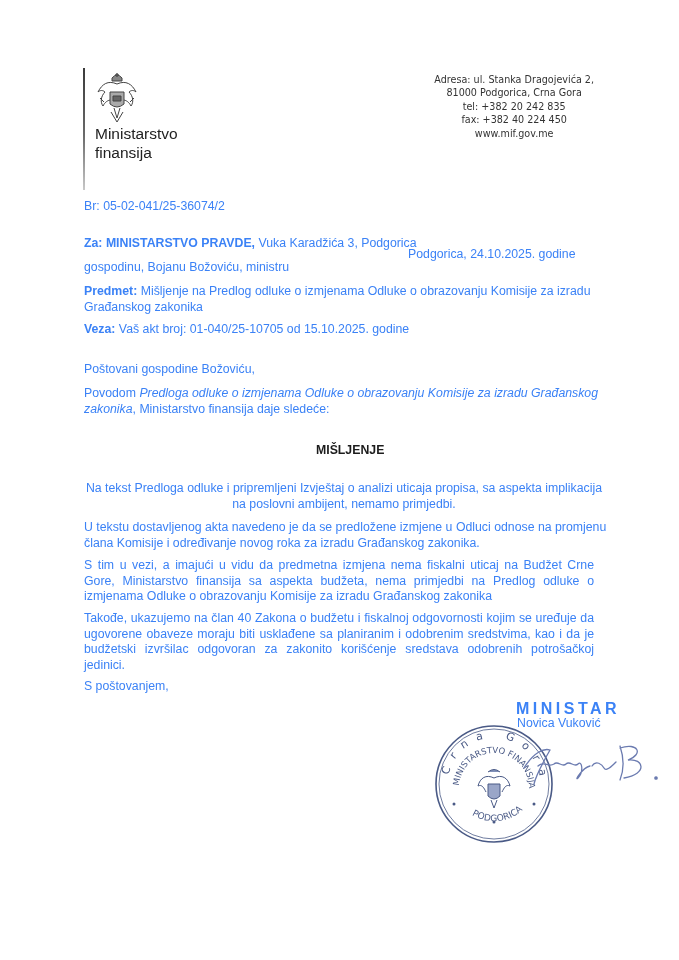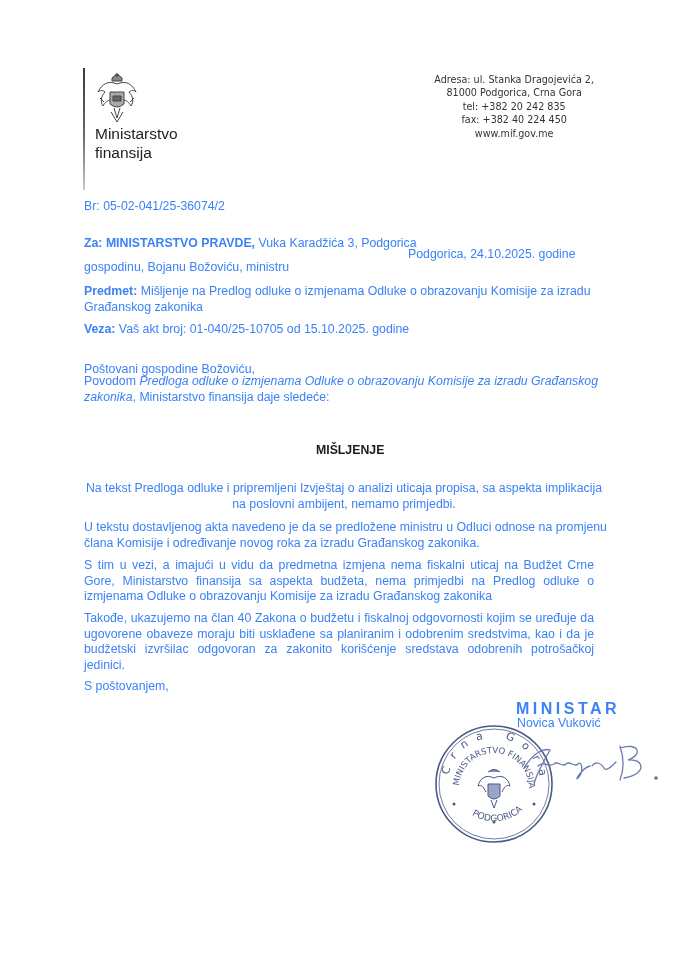--- a/index.html
+++ b/index.html
@@ -66,28 +66,28 @@
 <div class="abs text" style="left:84px; top:284px; width:520px;">
   <span class="bold">Predmet:</span><span> Mišljenje na Predlog odluke o izmjenama Odluke o obrazovanju Komisije za izradu Građanskog zakonika</span>
 </div>
 
 <div class="abs text" style="left:84px; top:322px;">
   <span class="bold">Veza:</span><span> Vaš akt broj: 01-040/25-10705 od 15.10.2025. godine</span>
 </div>
 
 <div class="abs text" style="left:84px; top:362px;">Poštovani gospodine Božoviću,</div>
 
-<div class="abs text" style="left:84px; top:374px; width:520px;">
+<div class="abs text" style="left:84px; top:386px; width:520px;">
   <span>Povodom </span><span class="ital">Predloga odluke o izmjenama Odluke o obrazovanju Komisije za izradu Građanskog zakonika</span><span>, Ministarstvo finansija daje sledeće:</span>
 </div>
 
 <div class="abs heading" style="left:292px; top:443px;padding-left:24px;">MIŠLJENJE</div>
 
 <div class="abs text" style="left:84px; top:481px; width:520px;text-align:center;">Na tekst Predloga odluke i pripremljeni Izvještaj o analizi uticaja propisa, sa aspekta implikacija na poslovni ambijent, nemamo primjedbi.</div>
-<div class="abs text" style="left:84px; top:520px; width:525px;">U tekstu dostavljenog akta navedeno je da se predložene ministru u Odluci odnose na promjenu člana Komisije i određivanje novog roka za izradu Građanskog zakonika.</div>
+<div class="abs text" style="left:84px; top:520px; width:525px;">U tekstu dostavljenog akta navedeno je da se predložene izmjene u Odluci odnose na promjenu člana Komisije i određivanje novog roka za izradu Građanskog zakonika.</div>
 <div class="abs text justify" style="left:84px; top:558px; width:510px;">S  tim u vezi, a imajući u vidu da predmetna izmjena nema fiskalni uticaj na Budžet Crne Gore, Ministarstvo finansija sa aspekta budžeta, nema primjedbi na Predlog odluke o izmjenama Odluke o obrazovanju Komisije za izradu Građanskog zakonika</div>
 <div class="abs text justify" style="left:84px; top:611px; width:510px;">Takođe, ukazujemo na član 40 Zakona o budžetu i fiskalnoj odgovornosti kojim se uređuje da ugovorene obaveze moraju biti usklađene sa planiranim i odobrenim sredstvima, kao i da je budžetski izvršilac odgovoran za zakonito korišćenje sredstava odobrenih potrošačkoj jedinici.</div>
 
 <div class="abs text" style="left:84px; top:679px;">S poštovanjem,</div>
 
 <div class="abs text minister-title" style="left:516px; top:701px;">MINISTAR</div>
 <div class="abs text" style="left:517px; top:716px;">Novica Vuković</div>
 
 <svg class="abs stamp" viewBox="0 0 124 124">
   <defs>

